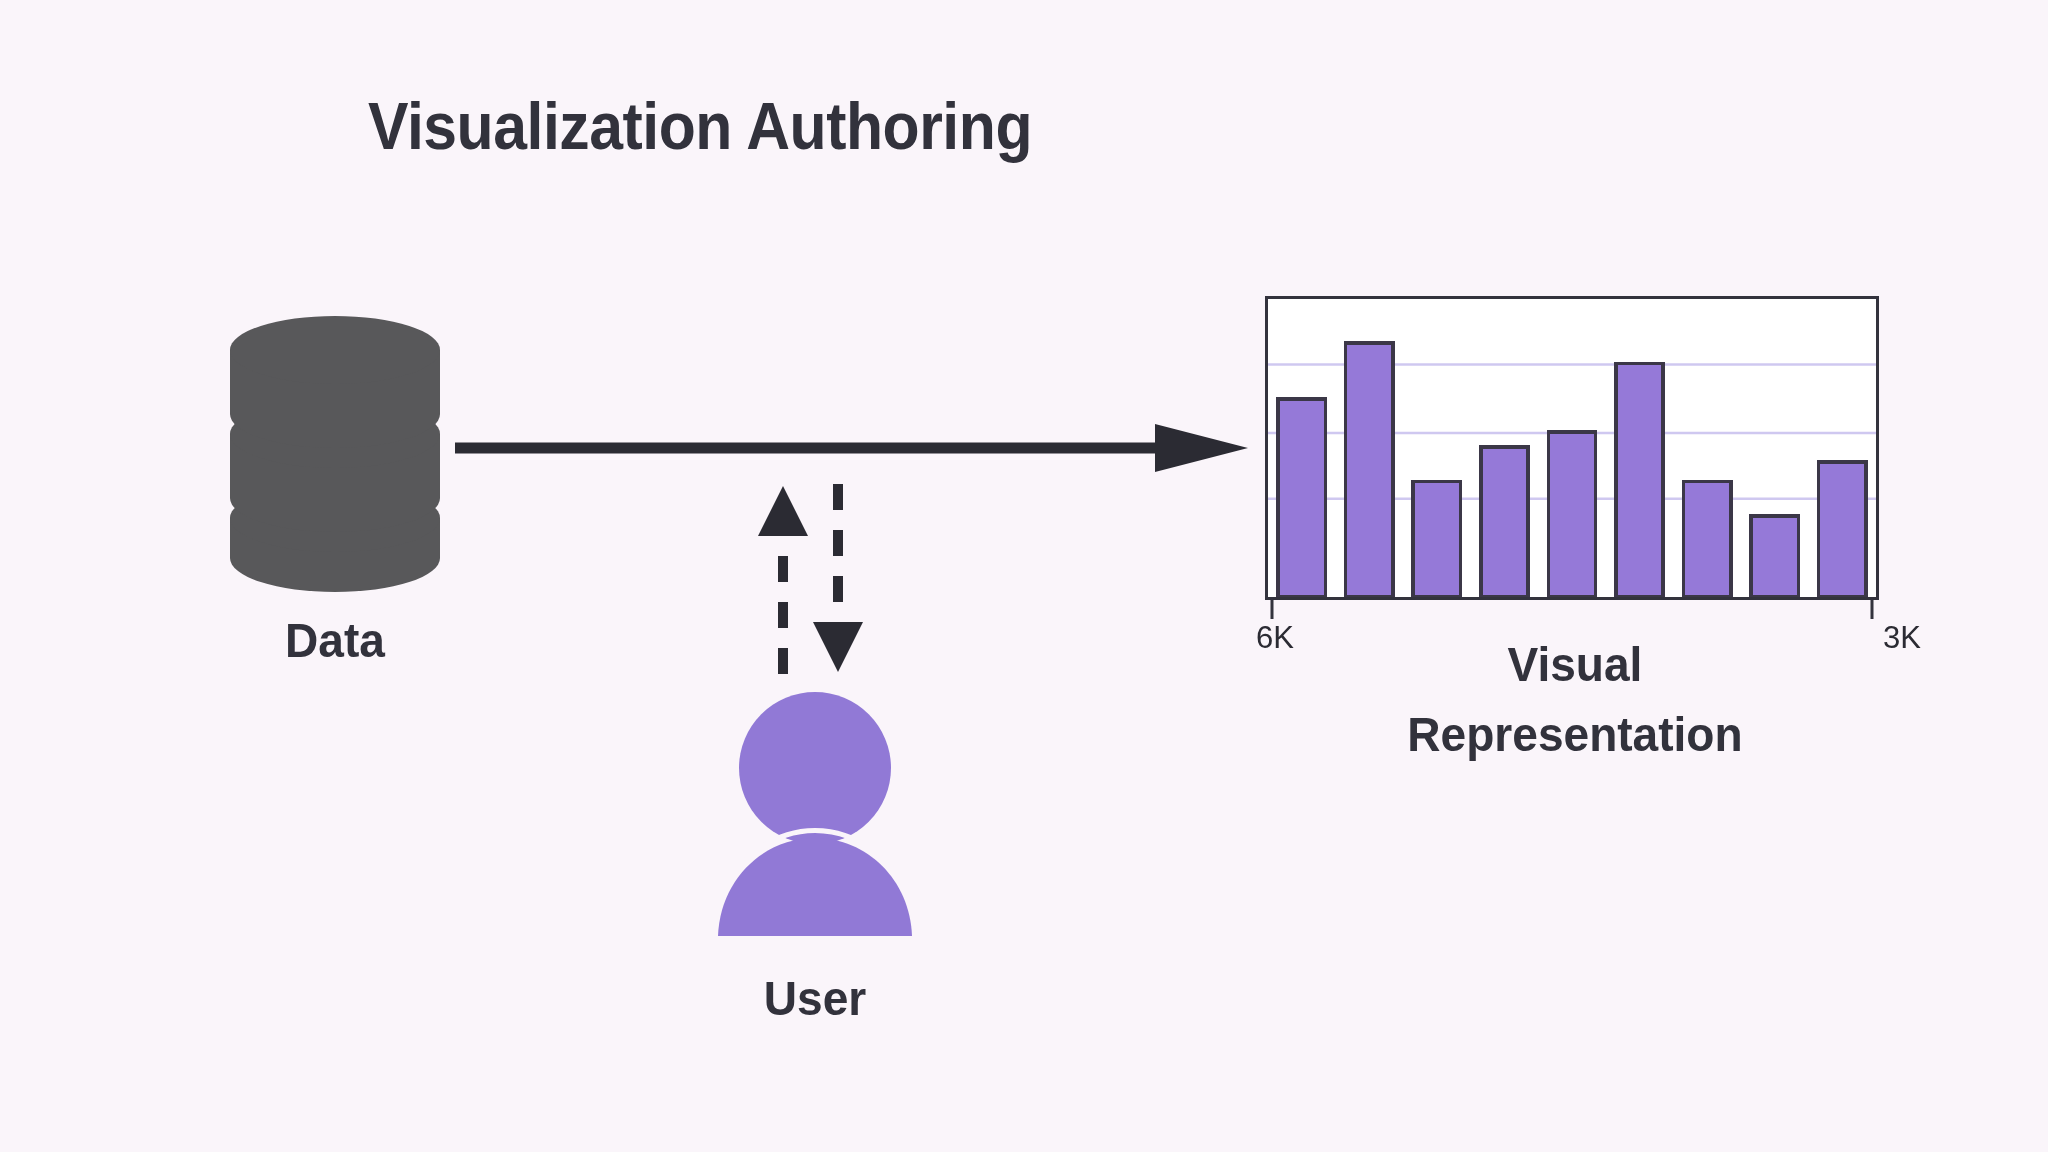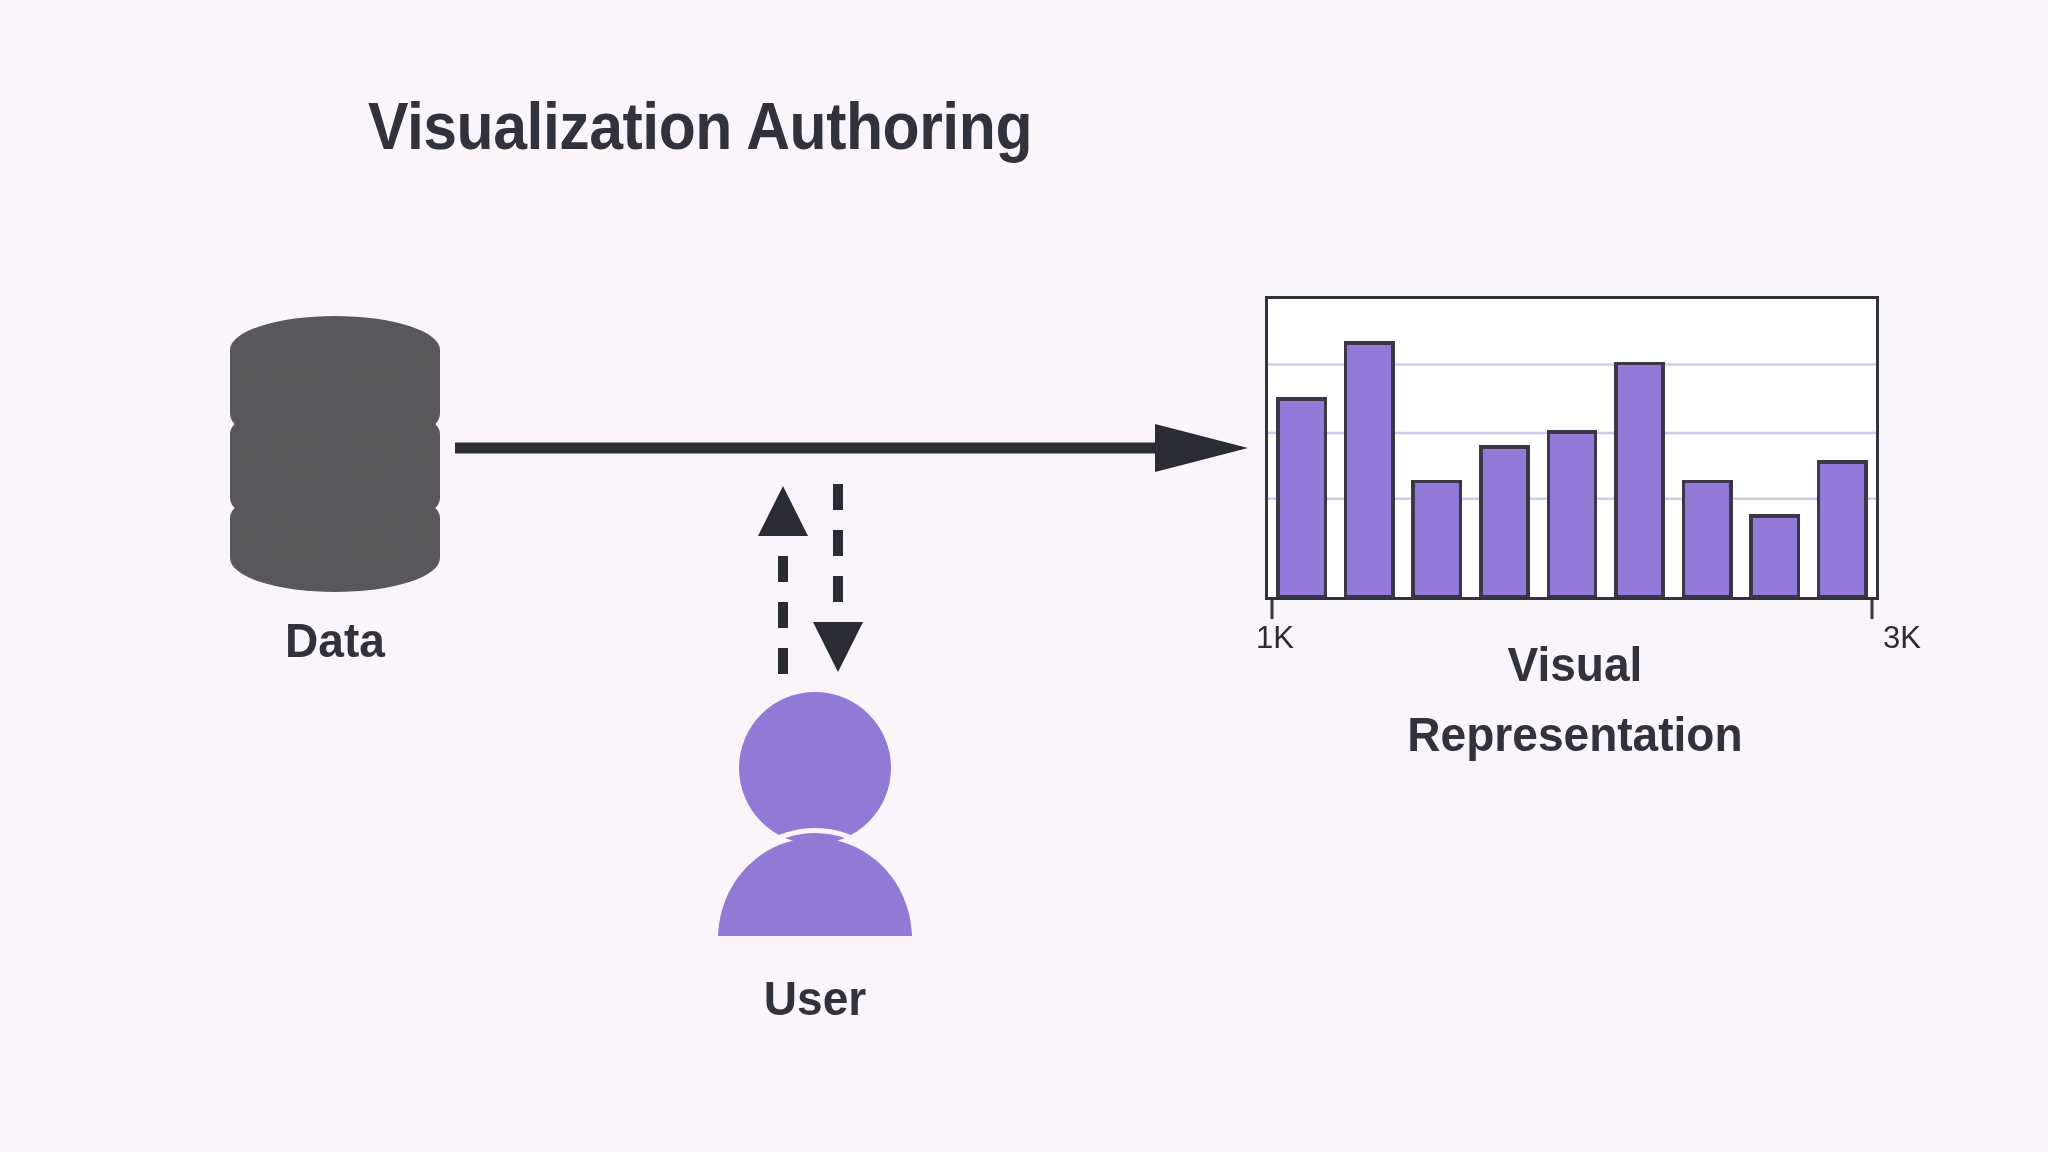--- a/index.html
+++ b/index.html
@@ -204,21 +204,21 @@
         <rect x="350.9111111111111" y="67.666" width="47.288888888888884" height="233.334" fill="#9579d8" stroke="#3b3747" stroke-width="3.5" shape-rendering="crispEdges"></rect>
         <rect x="418.4666666666667" y="185.67399999999998" width="47.288888888888884" height="115.32600000000001" fill="#9579d8" stroke="#3b3747" stroke-width="3.5" shape-rendering="crispEdges"></rect>
         <rect x="486.02222222222224" y="219.944" width="47.288888888888884" height="81.05600000000001" fill="#9579d8" stroke="#3b3747" stroke-width="3.5" shape-rendering="crispEdges"></rect>
         <rect x="553.5777777777778" y="166.006" width="47.288888888888884" height="134.994" fill="#9579d8" stroke="#3b3747" stroke-width="3.5" shape-rendering="crispEdges"></rect>
         <rect x="1.5" y="1.5" width="611" height="301" fill="none" stroke="#33333d" stroke-width="3"></rect>
         <line x1="7" y1="301" x2="7" y2="323" stroke="#33333d" stroke-width="3"></line>
         <line x1="607" y1="301" x2="607" y2="323" stroke="#33333d" stroke-width="3"></line>
       </svg>
   </div>
 
-  <div class="axis-label left">1K</div>
+  <div class="axis-label left">6K</div>
   <div class="axis-label right">3K</div>
 
   <div class="chart-caption">
     <span class="line">Visual</span>
     <span class="line">Representation</span>
   </div>
 
 </div>
 
 </body></html>

